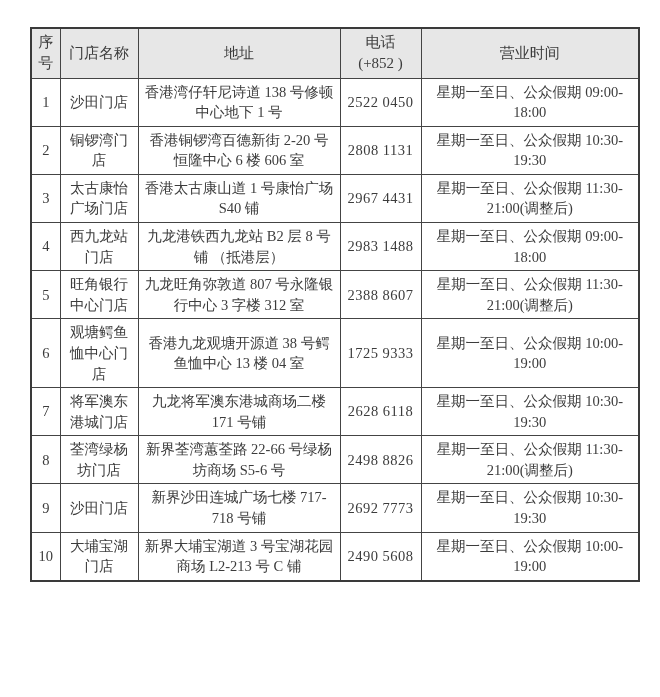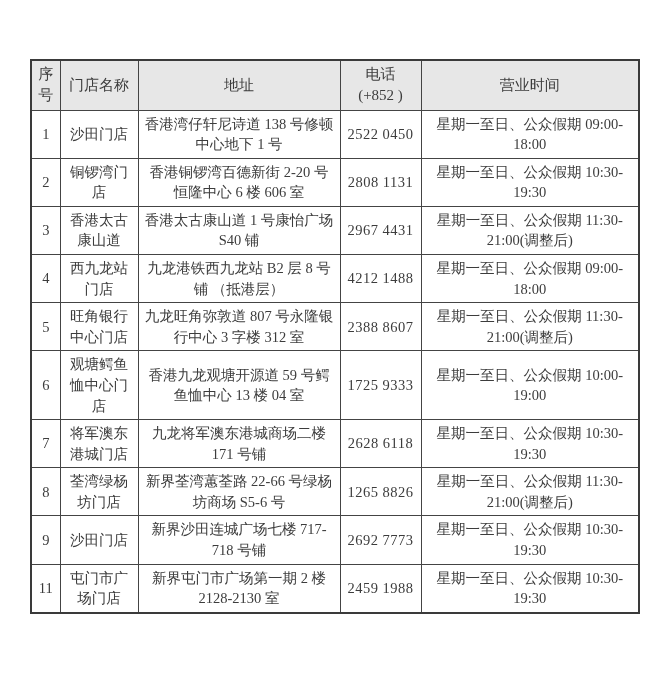--- a/index.html
+++ b/index.html
@@ -17,21 +17,20 @@
   .store-table {
     position: absolute;
     left: 30px;
     top: 27px;
     width: 608px;
     border-collapse: collapse;
     table-layout: fixed;
     border: 2px solid #3a3a3a;
     font-family: "Liberation Serif", "DejaVu Serif", serif;
     color: #3c3c3c;
-    margin-top: 32px;
   }
   .store-table th,
   .store-table td {
     border: 1px solid #444444;
     text-align: center;
     vertical-align: middle;
     padding: 3px 4px;
     font-size: 14.5px;
     line-height: 1.42;
     font-weight: normal;
@@ -86,69 +85,69 @@
   </tr>
         <tr>
     <td>2</td>
     <td>铜锣湾门店</td>
     <td>香港铜锣湾百德新街 2-20 号恒隆中心 6 楼 606 室</td>
     <td class="phone-cell">2808 1131</td>
     <td>星期一至日、公众假期 10:30-19:30</td>
   </tr>
         <tr>
     <td>3</td>
-    <td>香港太古康山道</td>
+    <td>太古康怡广场门店</td>
     <td>香港太古康山道 1 号康怡广场 S40 铺</td>
     <td class="phone-cell">2967 4431</td>
     <td>星期一至日、公众假期 11:30-21:00(调整后)</td>
   </tr>
         <tr>
     <td>4</td>
     <td>西九龙站门店</td>
     <td>九龙港铁西九龙站 B2 层 8 号铺 （抵港层）</td>
-    <td class="phone-cell">4212 1488</td>
+    <td class="phone-cell">2983 1488</td>
     <td>星期一至日、公众假期 09:00-18:00</td>
   </tr>
         <tr>
     <td>5</td>
     <td>旺角银行中心门店</td>
     <td>九龙旺角弥敦道 807 号永隆银行中心 3 字楼 312 室</td>
     <td class="phone-cell">2388 8607</td>
     <td>星期一至日、公众假期 11:30-21:00(调整后)</td>
   </tr>
         <tr>
     <td>6</td>
     <td>观塘鳄鱼恤中心门店</td>
-    <td>香港九龙观塘开源道 59 号鳄鱼恤中心 13 楼 04 室</td>
+    <td>香港九龙观塘开源道 38 号鳄鱼恤中心 13 楼 04 室</td>
     <td class="phone-cell">1725 9333</td>
     <td>星期一至日、公众假期 10:00-19:00</td>
   </tr>
         <tr>
     <td>7</td>
     <td>将军澳东港城门店</td>
     <td>九龙将军澳东港城商场二楼 171 号铺</td>
     <td class="phone-cell">2628 6118</td>
     <td>星期一至日、公众假期 10:30-19:30</td>
   </tr>
         <tr>
     <td>8</td>
     <td>荃湾绿杨坊门店</td>
     <td>新界荃湾蕙荃路 22-66 号绿杨坊商场 S5-6 号</td>
-    <td class="phone-cell">1265 8826</td>
+    <td class="phone-cell">2498 8826</td>
     <td>星期一至日、公众假期 11:30-21:00(调整后)</td>
   </tr>
         <tr>
     <td>9</td>
     <td>沙田门店</td>
     <td>新界沙田连城广场七楼 717-718 号铺</td>
     <td class="phone-cell">2692 7773</td>
     <td>星期一至日、公众假期 10:30-19:30</td>
   </tr>
         <tr>
-    <td>11</td>
-    <td>屯门市广场门店</td>
-    <td>新界屯门市广场第一期 2 楼 2128-2130 室</td>
-    <td class="phone-cell">2459 1988</td>
-    <td>星期一至日、公众假期 10:30-19:30</td>
+    <td>10</td>
+    <td>大埔宝湖门店</td>
+    <td>新界大埔宝湖道 3 号宝湖花园商场 L2-213 号 C 铺</td>
+    <td class="phone-cell">2490 5608</td>
+    <td>星期一至日、公众假期 10:00-19:00</td>
   </tr>
       </tbody>
   </table>
 </div>
 
 </body></html>

